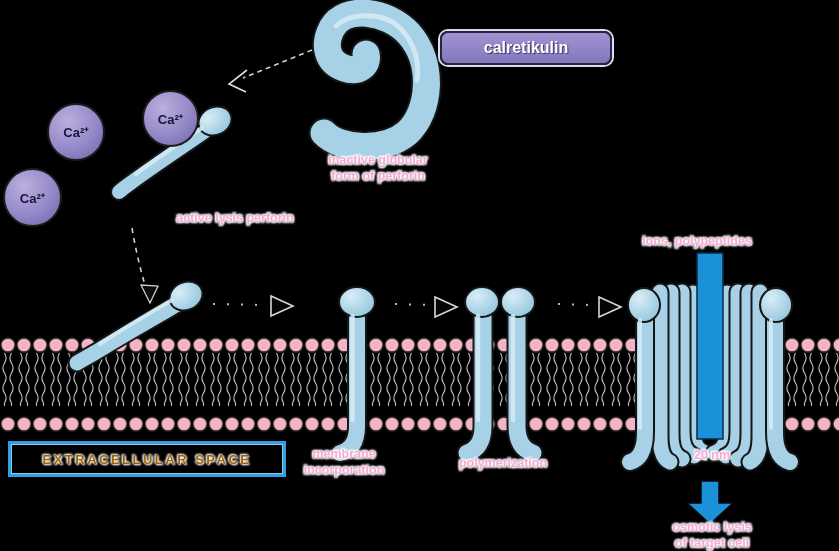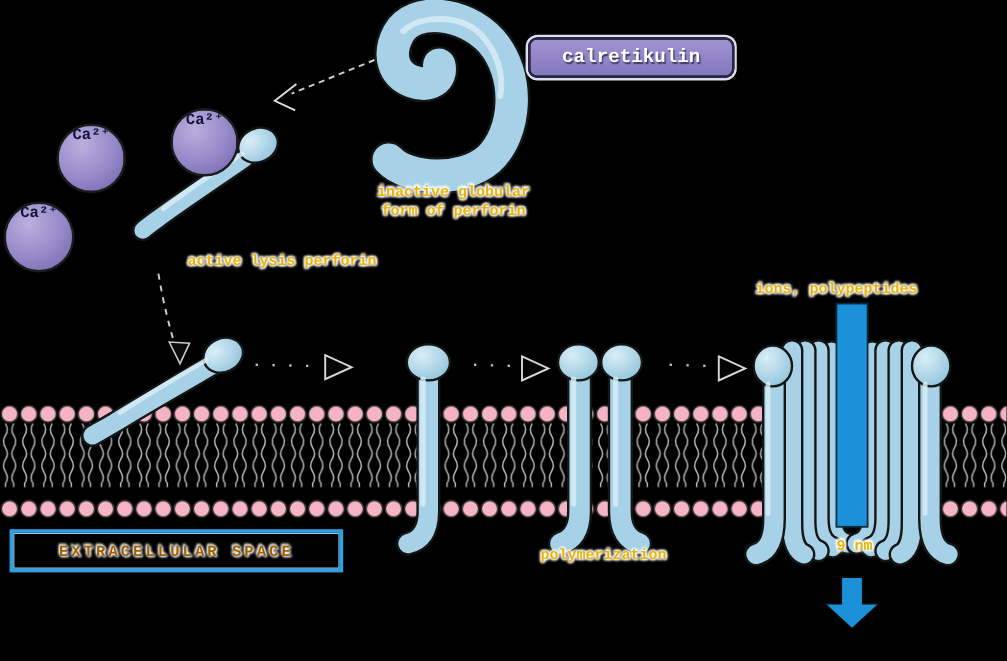--- a/index.html
+++ b/index.html
@@ -1,27 +1,27 @@
 <!DOCTYPE html>
 <html><head>
 <meta charset="utf-8">
 <style>
   html,body{margin:0;padding:0;background:#000;}
   #canvas{position:relative;width:839px;height:551px;background:#000;overflow:hidden;
-          font-family:Liberation Mono, monospace;}
-  .lbl{position:absolute;color:#eab308;font-size:12.5px;font-weight:bold;line-height:1.3;
+          font-family:Liberation Sans, sans-serif;}
+  .lbl{position:absolute;color:#f9a8d4;font-size:12.5px;font-weight:bold;line-height:1.3;
        text-align:center;white-space:pre-line;transform:translateX(-50%);
        text-shadow:0 0 2px #fff,0 0 3px #fff,1px 1px 2px #fff,-1px -1px 2px #fff,1px -1px 2px #fff,-1px 1px 2px #fff;}
   .calret-box{position:absolute;left:440px;top:31px;width:168px;height:30px;
        background:linear-gradient(#a193d2,#8377bd);border:2px solid #2a2640;border-radius:8px;
        box-shadow:0 0 0 2px #d9dff0;display:flex;align-items:center;justify-content:center;}
   .calret-box span{color:#fff;font-weight:bold;font-size:16px;text-shadow:1px 1px 1px #3a3560;}
   .ca-ion{position:absolute;border-radius:50%;border:2px solid #1c1c1c;
        background:radial-gradient(circle at 35% 30%, #bcaede 0%, #9488c8 55%, #6f60a8 100%);
-       display:flex;justify-content:center;}
+       display:flex;align-items:center;justify-content:center;}
   .ca-ion span{color:#16163a;font-weight:bold;font-size:13px;}
   .region-box{position:absolute;left:8px;top:441px;width:272px;height:30px;
        border:3px solid #2f9fe3;box-shadow:inset 0 0 0 1px #8fc9ec;
        display:flex;align-items:center;justify-content:center;}
   .region-box span{color:#a16207;font-weight:bold;font-size:13px;letter-spacing:2.5px;
        text-shadow:0 0 2px #fff,0 0 3px #fff,1px 1px 2px #fff,-1px -1px 2px #fff;}
   svg{position:absolute;left:0;top:0;}
   .ol{fill:none;stroke:#161616;stroke-linecap:round;stroke-linejoin:round;}
   .bl{fill:none;stroke:#a6d1e6;stroke-linecap:round;stroke-linejoin:round;}
   .hl{fill:none;stroke:#d7ecf6;stroke-linecap:round;opacity:.85;}
@@ -156,21 +156,25 @@
   <div class="ca-ion" style="left:142px;top:90px;width:53px;height:53px;">
     <span>Ca²⁺</span>
   </div>
   <div class="ca-ion" style="left:3px;top:168px;width:55px;height:55px;">
     <span>Ca²⁺</span>
   </div>
 
   <div class="lbl" style="left:378px;top:152px;">inactive globular
 form of perforin</div>
   <div class="lbl" style="left:235px;top:210px;">active lysis perforin</div>
+  <div class="lbl" style="left:344px;top:446px;">membrane
+incorporation</div>
   <div class="lbl" style="left:503px;top:455px;text-align:right;">polymerization</div>
   <div class="lbl" style="left:697px;top:233px;">ions, polypeptides</div>
-  <div class="lbl" style="left:712px;top:447px;">9 nm</div>
+  <div class="lbl" style="left:712px;top:447px;">20 nm</div>
+  <div class="lbl" style="left:712px;top:519px;">osmotic lysis
+of target cell</div>
 
   <div class="region-box">
     <span>EXTRACELLULAR SPACE</span>
   </div>
 
 </div>
 
 </body></html>

